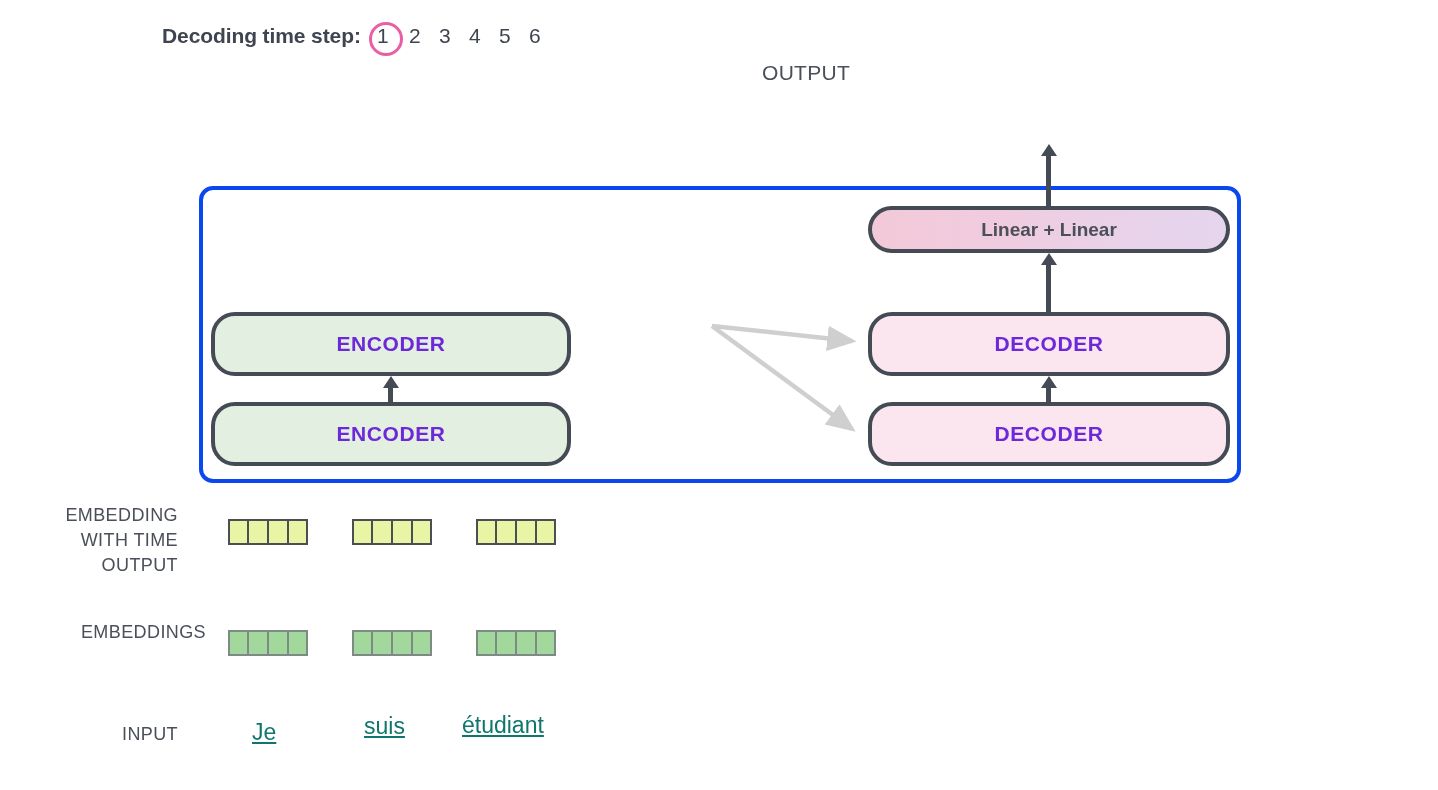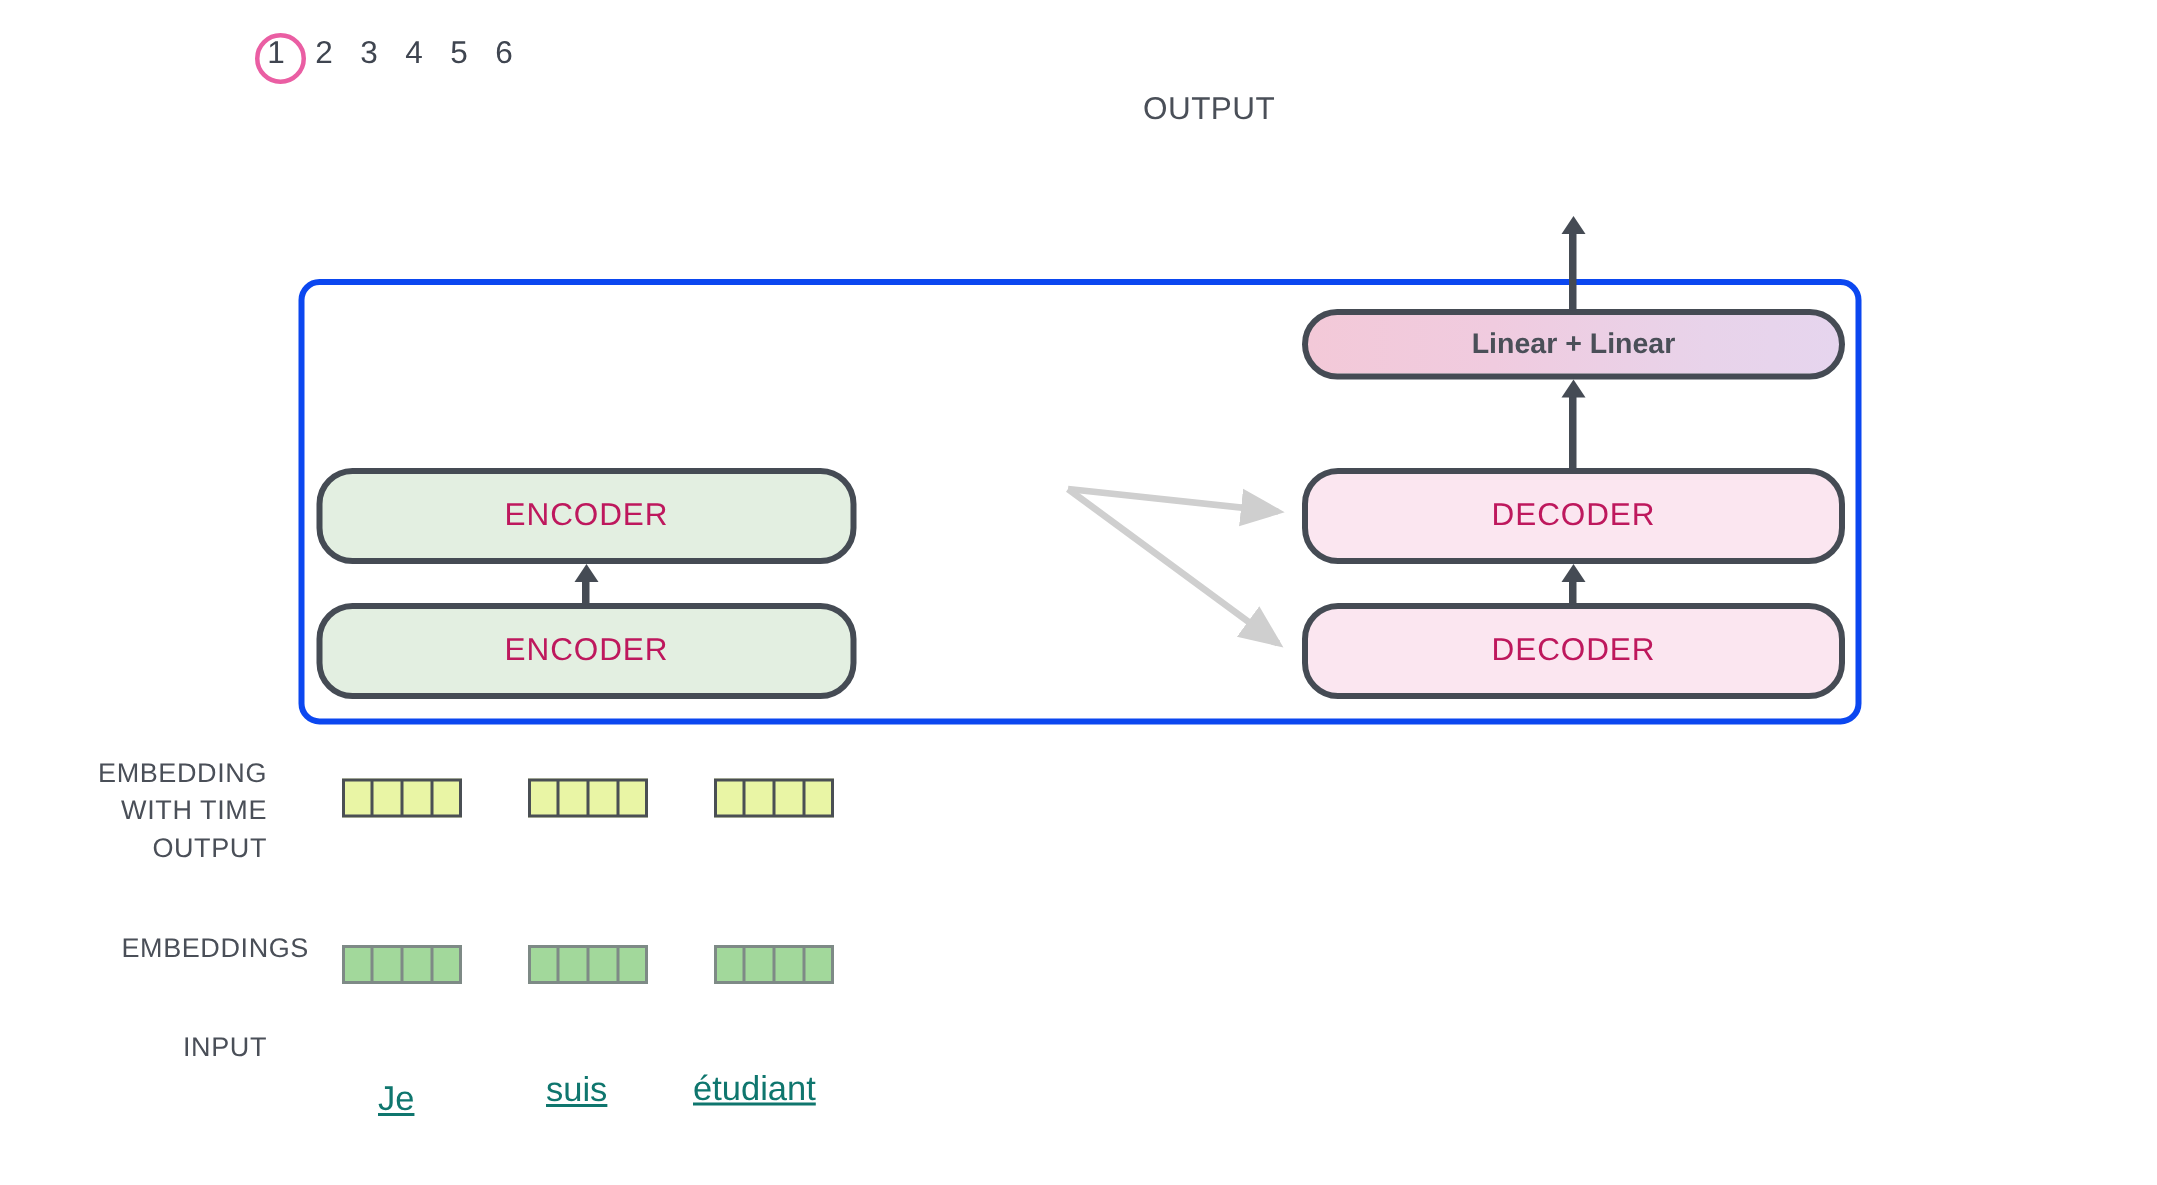--- a/index.html
+++ b/index.html
@@ -85,21 +85,22 @@
   
   .stack-box {
     position: absolute;
     border: 4px solid #454b54;
     border-radius: 24px;
     display: flex;
     align-items: center;
     justify-content: center;
     font-size: 21px;
     letter-spacing: 0.6px;
-    color: #be185d;
+    color: #6d28d9;
+    font-weight: bold;
   }
   .encoder-box {
     background: #e3efe1;
     left: 211px;
     width: 360px;
     height: 64px;
   }
   .decoder-box {
     background: #fbe6f0;
     left: 868px;
@@ -189,34 +190,35 @@
   .section-label {
     position: absolute;
     font-size: 18px;
     letter-spacing: 0.4px;
     color: #4a4f58;
     text-align: right;
     line-height: 25px;
   }
   #label-embedding-time { left: 0px;  top: 503px; width: 178px; }
   #label-embeddings     { left: 0px;  top: 620px; width: 178px; margin-left: 28px; }
-  #label-input          { left: 0px;  top: 686px; width: 178px; }
+  #label-input          { left: 0px;  top: 722px; width: 178px; }
 
   
   .input-word {
     position: absolute;
     color: #0f766e;
     font-size: 23px;
     text-decoration: underline;
   }
 </style>
 </head>
 <body>
 
 <div id="decoding-step-row">
+  <span id="decoding-step-label">Decoding time step:</span>
   <span class="step-num first">1</span>
   <span class="step-num">2</span>
   <span class="step-num">3</span>
   <span class="step-num">4</span>
   <span class="step-num">5</span>
   <span class="step-num">6</span>
 </div>
 
 <div id="output-label">OUTPUT</div>
 

